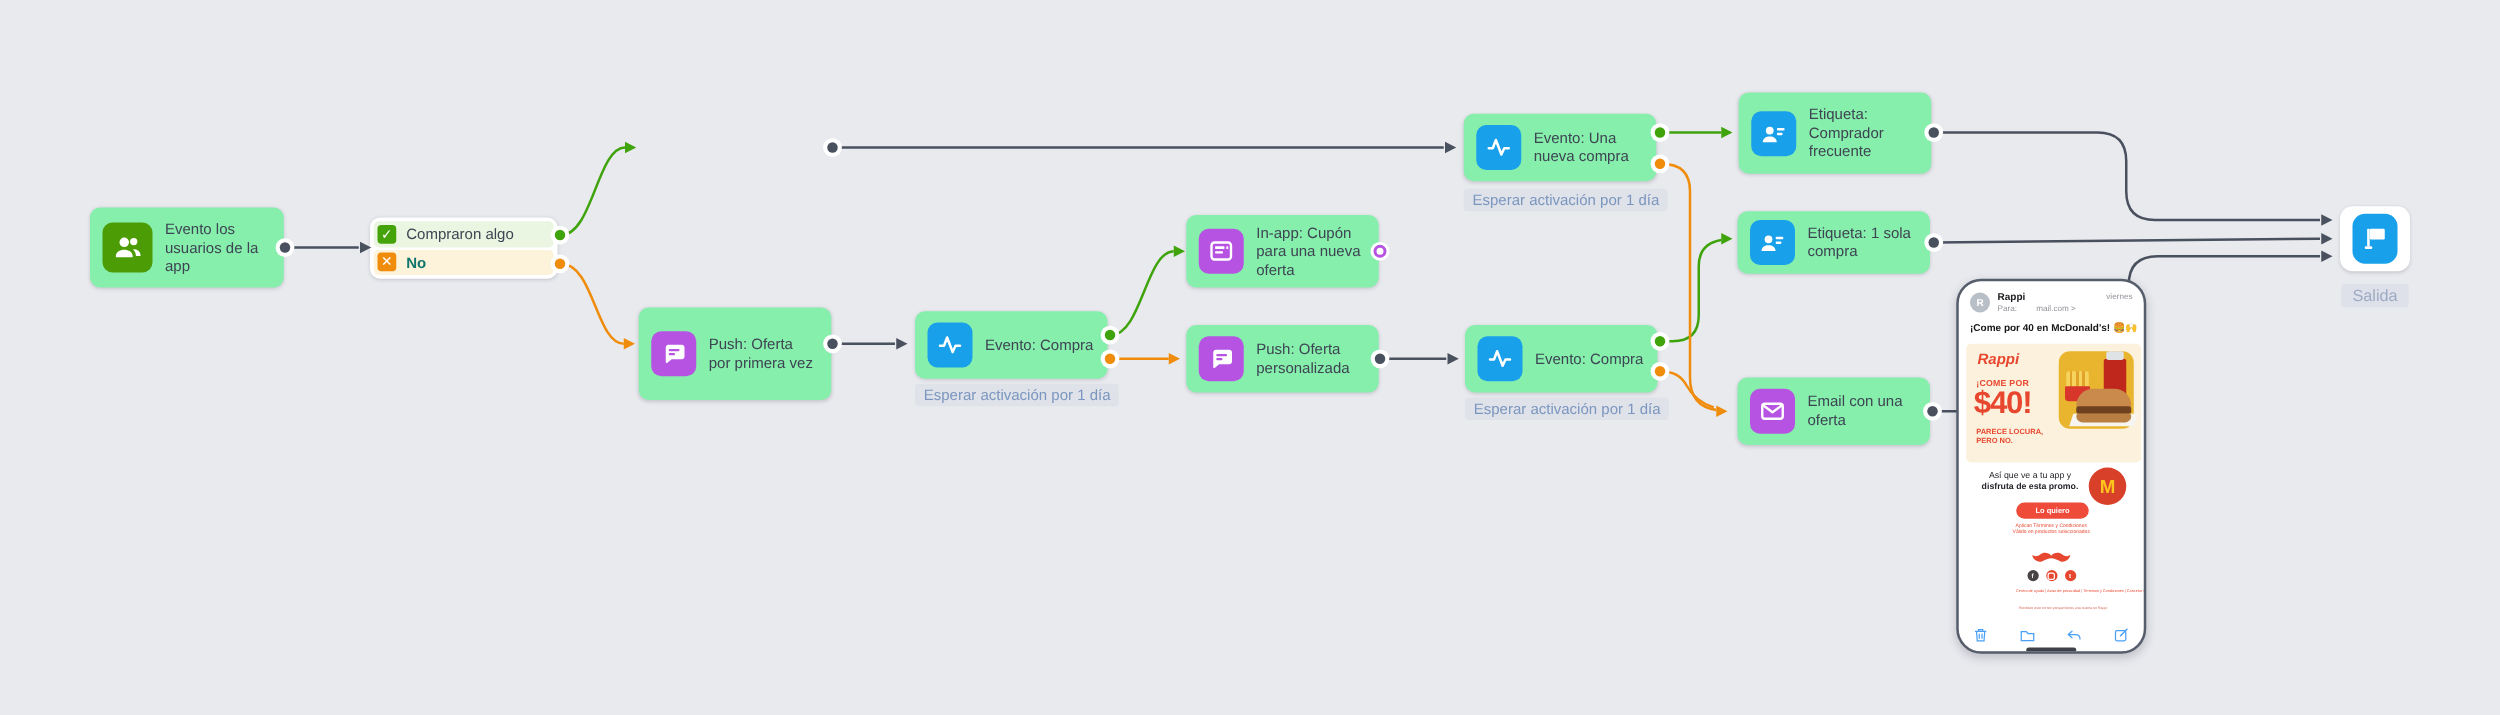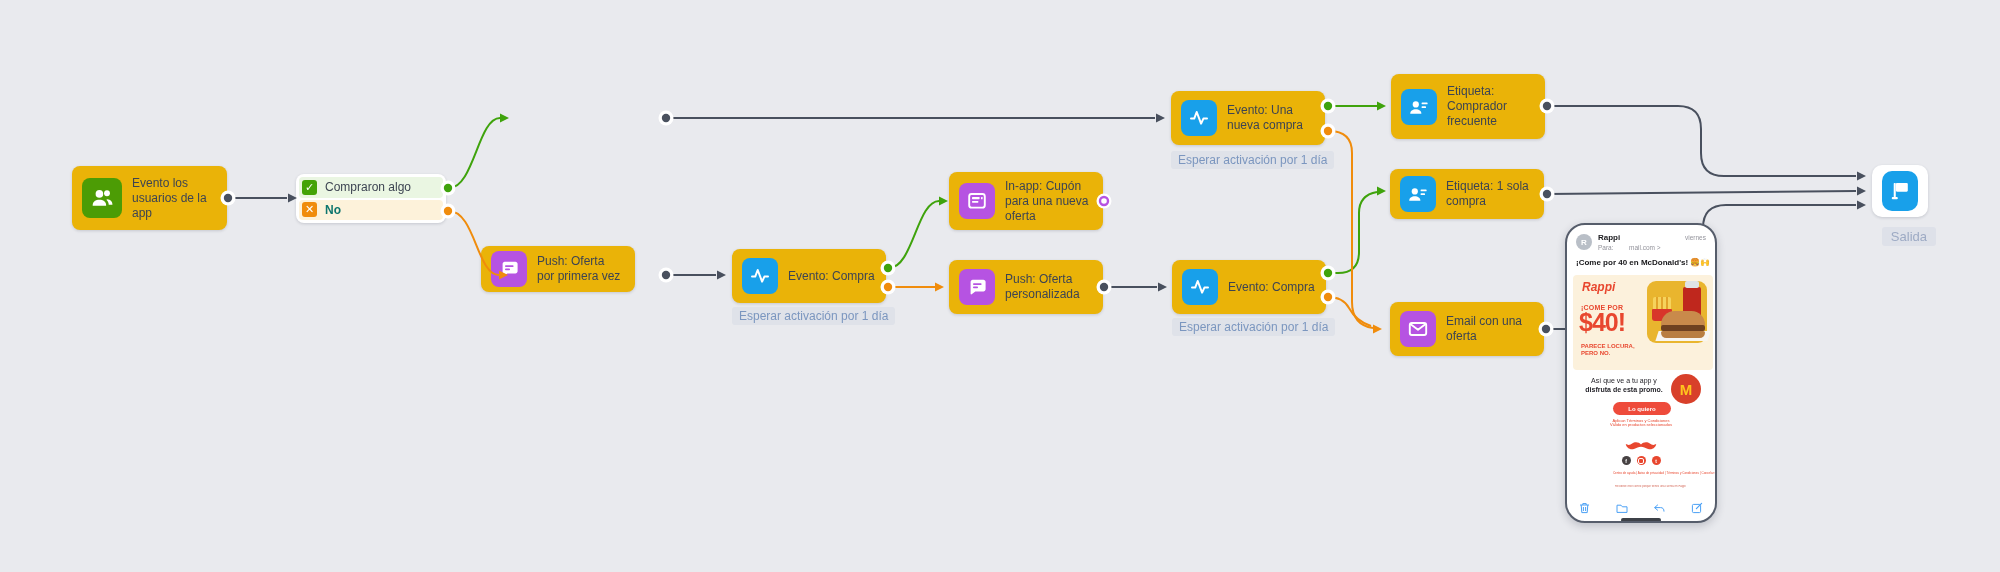--- a/index.html
+++ b/index.html
@@ -1,19 +1,19 @@
 <!DOCTYPE html>
 <html><head>
 <meta charset="utf-8">
 <style>
   html,body{margin:0;padding:0;background:#e9eaee;}
   .stage{position:relative;width:2000px;height:572px;background:#e9eaee;overflow:hidden;
          font-family:"Liberation Sans","DejaVu Sans",sans-serif;color:#3d4452;}
   svg.wires{position:absolute;left:0;top:0;z-index:2;}
-  .node{position:absolute;z-index:1;background:#eab308;border-radius:8px;
+  .node{position:absolute;z-index:1;background:#86efac;border-radius:8px;
         box-shadow:0 1px 3px rgba(40,45,65,.18);display:flex;align-items:center;
         gap:10px;padding:8px 10px;box-sizing:border-box;cursor:pointer;}
   .nicon{flex:0 0 36px;width:36px;height:36px;border-radius:8px;display:flex;
          align-items:center;justify-content:center;}
   .nlabel{font-size:12px;line-height:15px;font-weight:500;color:#3d4452;}
   .green-bg{background:#4c9c05;} .purple-bg{background:#b653e2;} .blue-bg{background:#18a0ea;}
   .cond{position:absolute;z-index:1;background:#fff;border-radius:8px;
         box-shadow:0 1px 3px rgba(40,45,65,.18);padding:3px;box-sizing:border-box;
         display:flex;flex-direction:column;gap:2px;cursor:pointer;}
   .cond-row{display:flex;align-items:center;gap:8px;height:21px;border-radius:4px;
@@ -22,21 +22,21 @@
   .cbox{width:15px;height:15px;border-radius:3px;color:#fff;font-size:11px;font-weight:bold;
         display:flex;align-items:center;justify-content:center;flex:0 0 15px;}
   .cbox.chk{background:#44a308;} .cbox.x{background:#f08c0c;}
   .cond-row .t{font-size:12px;font-weight:500;}
   .cond-row.no .t{color:#0f766e;font-weight:bold;}
   .wait{position:absolute;z-index:1;background:#dfe2e9;color:#7b96bf;font-size:12px;
         font-weight:500;padding:2px 7px;border-radius:3px;white-space:nowrap;}
   .exitcard{position:absolute;z-index:1;background:#fff;border-radius:10px;
             box-shadow:0 1px 3px rgba(40,45,65,.18);display:flex;align-items:center;
             justify-content:center;cursor:pointer;}
-  .exitlabel{position:absolute;z-index:1;text-align:right;}
+  .exitlabel{position:absolute;z-index:1;text-align:center;}
   .exitlabel span{display:inline-block;background:#dee1e9;color:#9daac4;font-size:13px;
             font-weight:500;padding:2px 9px;border-radius:3px;}
   
   .phone{position:absolute;z-index:3;left:1565px;top:223px;width:152px;height:300px;
          background:#fff;border:2px solid #565d6b;border-radius:20px;box-sizing:border-box;
          box-shadow:0 3px 8px rgba(40,45,65,.22);overflow:hidden;}
   .ph-abs{position:absolute;box-sizing:border-box;}
   .avatar{left:9px;top:9px;width:16px;height:16px;border-radius:50%;background:#b9bfc7;
           color:#fff;font-size:8px;font-weight:bold;display:flex;align-items:center;justify-content:center;}
   .sender{left:31px;top:8px;font-size:8px;font-weight:bold;color:#1b1b1f;}
@@ -189,21 +189,21 @@
       <span class="cbox chk">✓</span>
       <span class="t">Compraron algo</span>
     </div>
     <div class="cond-row no">
       <span class="cbox x">✕</span>
       <span class="t">No</span>
     </div>
   </div>
 
 
-  <div class="node" style="left:481px;top:246px;width:154px;height:46px">
+  <div class="node" style="left:511px;top:246px;width:154px;height:74px">
     <span class="nicon purple-bg">
       <svg width="24" height="24" viewBox="0 0 24 24">
           <path d="M5.6 4.8h12.8c1.2 0 2.2 1 2.2 2.2v7.2c0 1.2-1 2.2-2.2 2.2h-8.1l-3.6 2.9c-.4.3-1.1.1-1.1-.5V7c0-1.2 1-2.2 2-2.2z" fill="#fff"></path>
           <rect x="8" y="8.2" width="8.6" height="1.8" rx=".8" fill="#b653e2"></rect>
           <rect x="8" y="11.4" width="5" height="1.8" rx=".8" fill="#b653e2"></rect>
         </svg>
     </span>
     <span class="nlabel">Push: Oferta por primera vez</span>
   </div>
 

